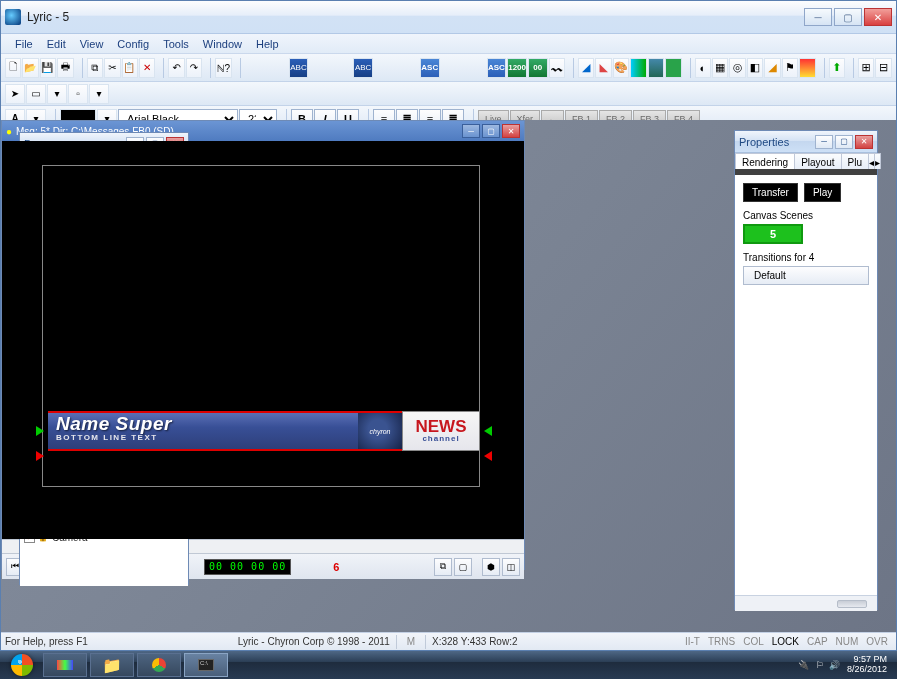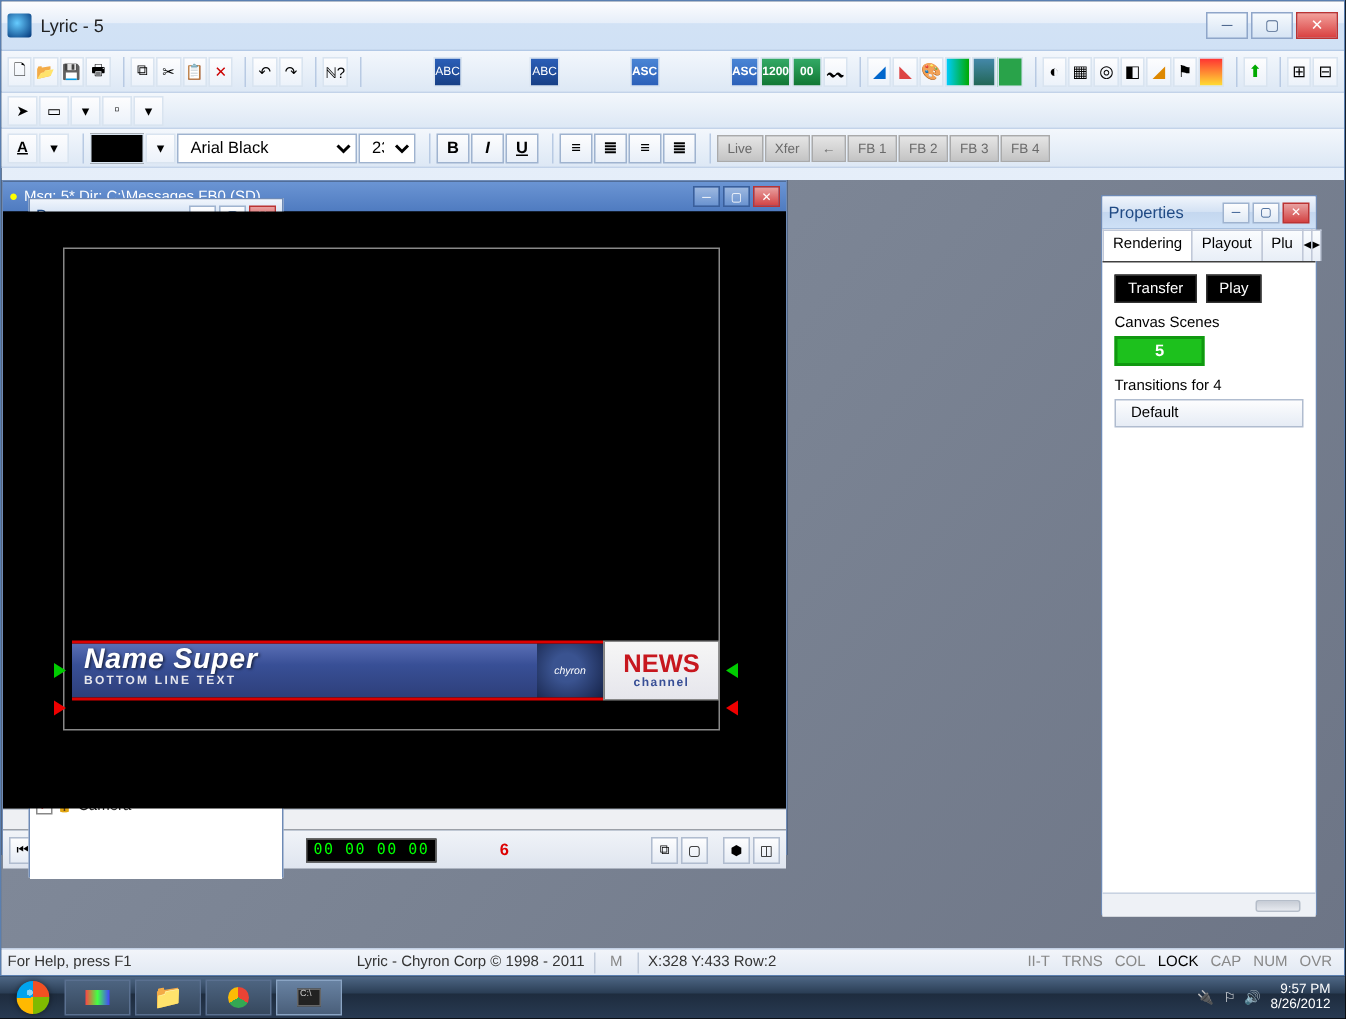--- a/index.html
+++ b/index.html
@@ -69,21 +69,21 @@
 .scene-item.sel span.label { background: #b8cfec; }
 
 
 .canvas-panel { left: 200px; top: 10px; width: 524px; height: 450px; background: #000; border: 1px solid #6e8ab5; }
 .canvas-titlebar { height: 20px; background: linear-gradient(#6b95d4, #4f7bc0); color: #fff; font-size: 10px; display: flex; align-items: center; padding: 0 4px; }
 .canvas-titlebar .spacer { flex: 1; }
 .canvas-titlebar .pbtn { width: 18px; height: 14px; border: 1px solid #3a5f9b; background: linear-gradient(#9db8e0, #6a93d0); font-size: 8px; display: inline-flex; align-items: center; justify-content: center; margin-left: 2px; cursor: pointer; }
 .canvas-titlebar .pbtn.close { background: linear-gradient(#e8a0a0, #d34343); border-color: #b33; }
 .canvas-body { position: relative; height: 398px; background: #000; }
 .safe-area { position: absolute; left: 40px; top: 24px; width: 438px; height: 322px; border: 1px solid #888; }
-.lower-third { position: absolute; left: 46px; bottom: 72px; width: 432px; height: 40px; display: flex; }
+.lower-third { position: absolute; left: 46px; bottom: 88px; width: 432px; height: 40px; display: flex; }
 .lt-bar { flex: 1; background: linear-gradient(#5a6fb5 0%, #384f96 40%, #2e3f7a 100%); border-top: 2px solid #d00; border-bottom: 2px solid #d00; display: flex; flex-direction: column; padding: 1px 8px; color: #fff; }
 .lt-main { font-size: 19px; font-weight: bold; font-style: italic; font-family: Arial, sans-serif; letter-spacing: 0.5px; line-height: 1; text-shadow: 1px 1px 2px rgba(0,0,0,0.6); }
 .lt-sub { font-size: 8px; font-weight: bold; letter-spacing: 1.5px; color: #e6e6ec; }
 .lt-chyron { width: 44px; background: radial-gradient(circle at 45% 45%, #3a5390 30%, #162348); display: flex; align-items: center; justify-content: center; color: #fff; font-size: 7px; font-style: italic; border-top: 2px solid #d00; border-bottom: 2px solid #d00; }
 .lt-news { width: 78px; background: linear-gradient(#f6f6f6, #e6e6ec); border: 1px solid #888; display: flex; flex-direction: column; align-items: center; justify-content: center; }
 .lt-news .nw { font-size: 17px; font-weight: 900; color: #c7171e; font-family: Arial Black, Arial, sans-serif; line-height: 0.9; }
 .lt-news .ch { font-size: 8px; color: #384f96; font-weight: bold; letter-spacing: 1px; }
 .handle-g { position: absolute; width: 0; height: 0; border-top: 5px solid transparent; border-bottom: 5px solid transparent; }
 .handle-g.left { left: -12px; top: 50%; transform: translateY(-50%); border-left: 8px solid #0c0; }
 .handle-g.right { right: -12px; top: 50%; transform: translateY(-50%); border-right: 8px solid #0c0; }
@@ -93,21 +93,21 @@
 
 .canvas-sb { height: 14px; background: #eef0f3; border-top: 1px solid #c0c8d4; }
 .canvas-transport { height: 26px; background: linear-gradient(#f0f3f8, #dfe5ef); border-top: 1px solid #c0c8d4; display: flex; align-items: center; padding: 0 4px; gap: 2px; font-size: 9px; }
 .tsp-btn { width: 18px; height: 18px; border: 1px solid #b0bccf; background: linear-gradient(#fdfdfe, #e6ecf5); display: inline-flex; align-items: center; justify-content: center; font-size: 9px; cursor: pointer; }
 .tsp-counter { height: 16px; padding: 0 4px; background: #000; color: #0f0; border: 1px solid #555; font-family: monospace; font-size: 10px; display: inline-flex; align-items: center; letter-spacing: 1px; }
 .tsp-num { color: #d00; font-weight: bold; font-size: 11px; margin: 0 40px; }
 
 
 .props-panel { left: 733px; top: 10px; width: 144px; height: 480px; }
 .props-body { height: 458px; background: #fff; display: flex; flex-direction: column; }
-.props-tabs { height: 22px; display: flex; border-bottom: 1px solid #404040; font-size: 10px; }
+.props-tabs { height: 22px; display: flex; border-bottom: 6px solid #404040; font-size: 10px; }
 .ptab { padding: 3px 6px; border: 1px solid #c0c8d8; border-bottom: none; background: linear-gradient(#fafcfe, #e8eef7); margin-right: -1px; cursor: pointer; }
 .ptab.active { background: #fff; }
 .ptab.nav { width: 14px; padding: 3px 0; text-align: center; }
 .props-content { padding: 8px; flex: 1; font-size: 10px; display: flex; flex-direction: column; gap: 8px; }
 .black-btn { background: #000; color: #fff; padding: 3px 8px; font-size: 10px; border: 1px solid #333; cursor: pointer; }
 .green-box { width: 60px; height: 20px; background: #1dc11d; border: 2px solid #109910; color: #fff; display: flex; align-items: center; justify-content: center; font-size: 11px; font-weight: bold; }
 .default-btn { padding: 3px 10px; border: 1px solid #b0bccf; background: linear-gradient(#fdfdfe, #e6ecf5); font-size: 10px; cursor: pointer; }
 .props-sb { height: 16px; background: #eef1f6; border-top: 1px solid #c8d2e1; display: flex; align-items: center; justify-content: flex-end; padding-right: 10px; }
 .props-sb .grip { width: 30px; height: 8px; background: linear-gradient(#c8cdd6, #e6e9ef); border: 1px solid #b5bdc9; border-radius: 2px; }
 
@@ -136,20 +136,29 @@
   <div class="titlebar">
     <div class="app-icon"></div>
     <div class="title-text">Lyric - 5</div>
     <div class="win-controls">
       <div class="win-btn min">─</div>
       <div class="win-btn max">▢</div>
       <div class="win-btn close">✕</div>
     </div>
   </div>
 
+  <div class="menubar">
+    <span>File</span>
+    <span>Edit</span>
+    <span>View</span>
+    <span>Config</span>
+    <span>Tools</span>
+    <span>Window</span>
+    <span>Help</span>
+  </div>
 
   <div class="toolbar-row">
     <div class="tbtn">🗋</div>
     <div class="tbtn">📂</div>
     <div class="tbtn">💾</div>
     <div class="tbtn">🖶</div>
     <div class="tool-sep"></div>
     <div class="tbtn">⧉</div>
     <div class="tbtn">✂</div>
     <div class="tbtn">📋</div>

